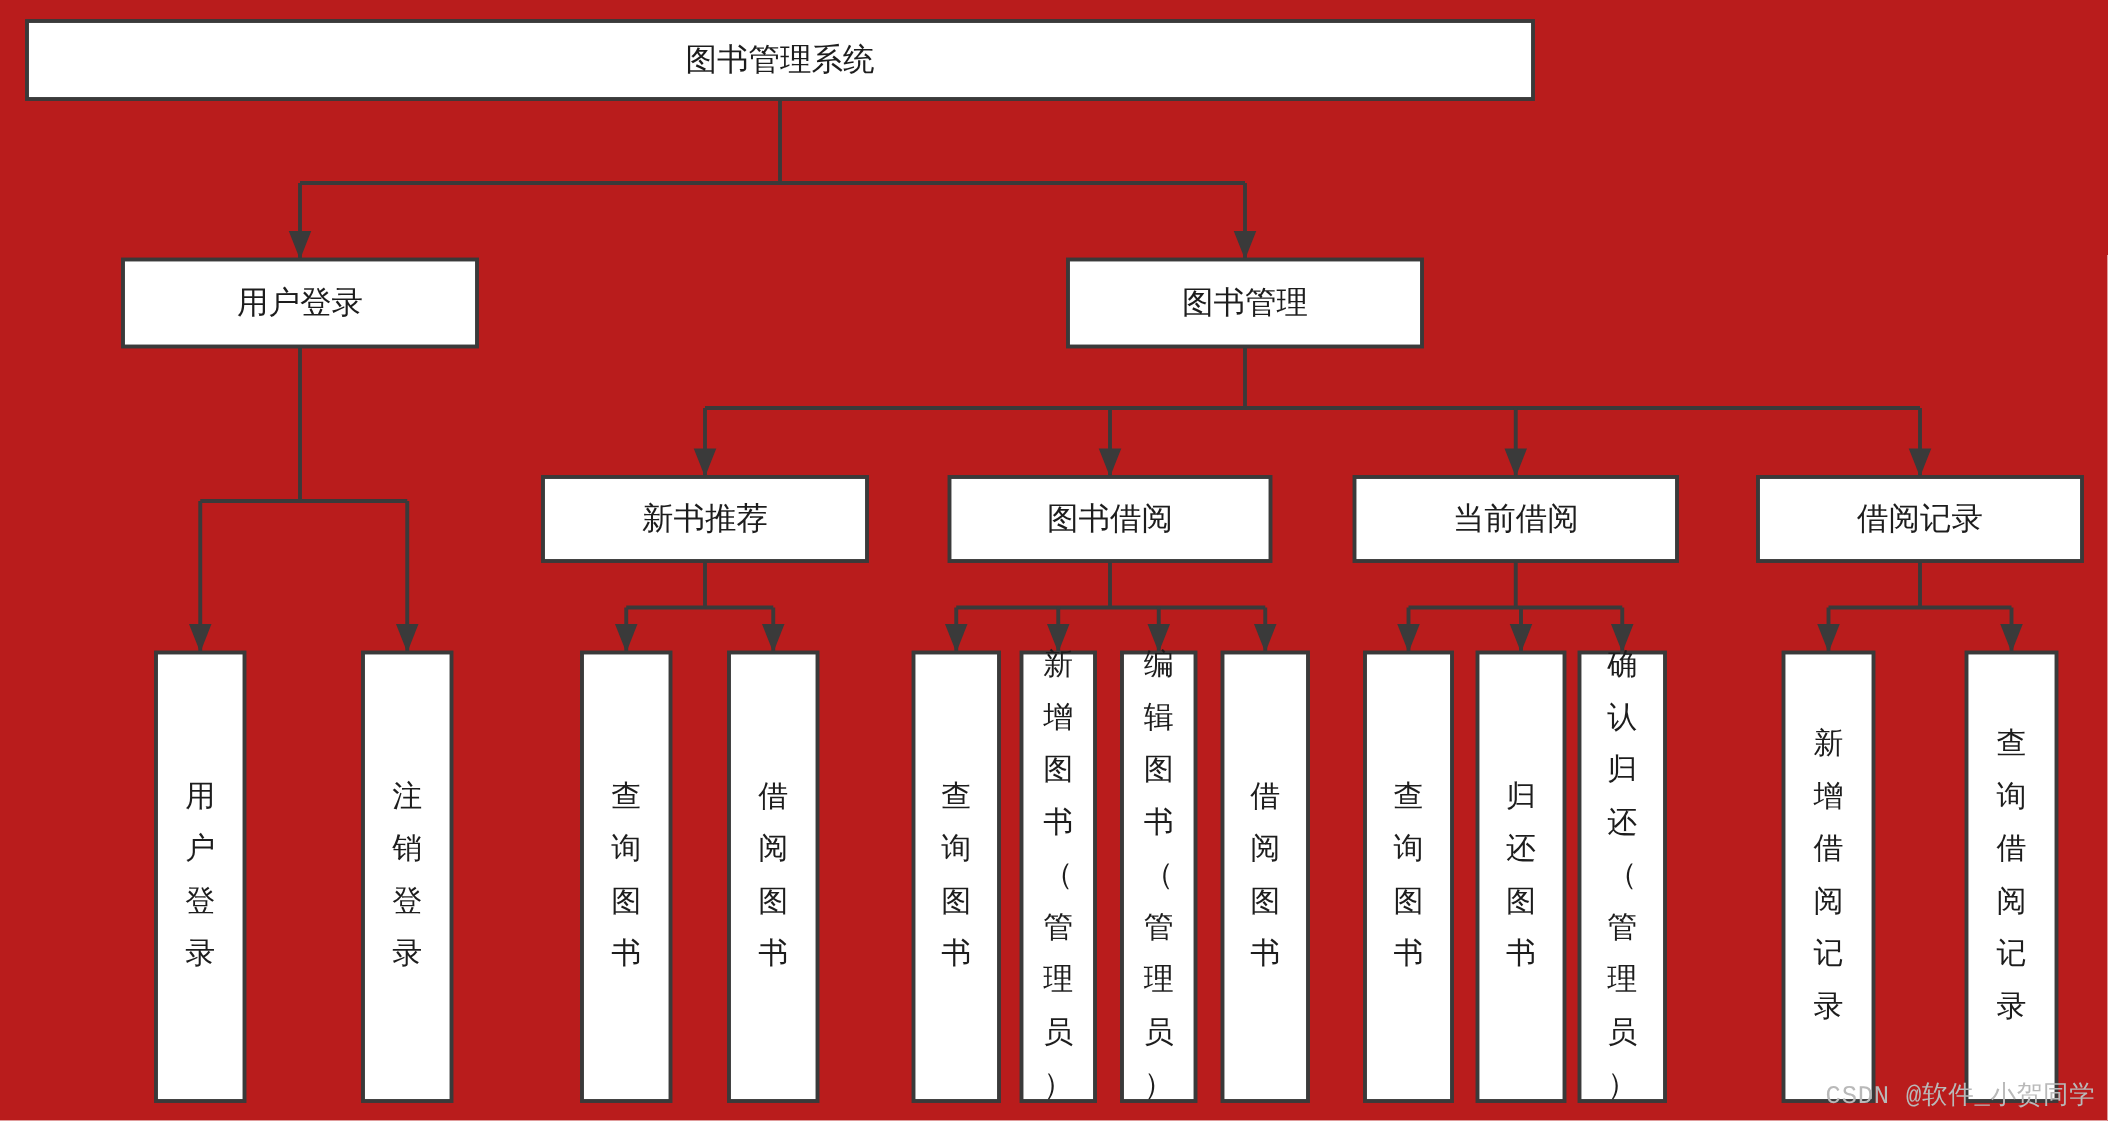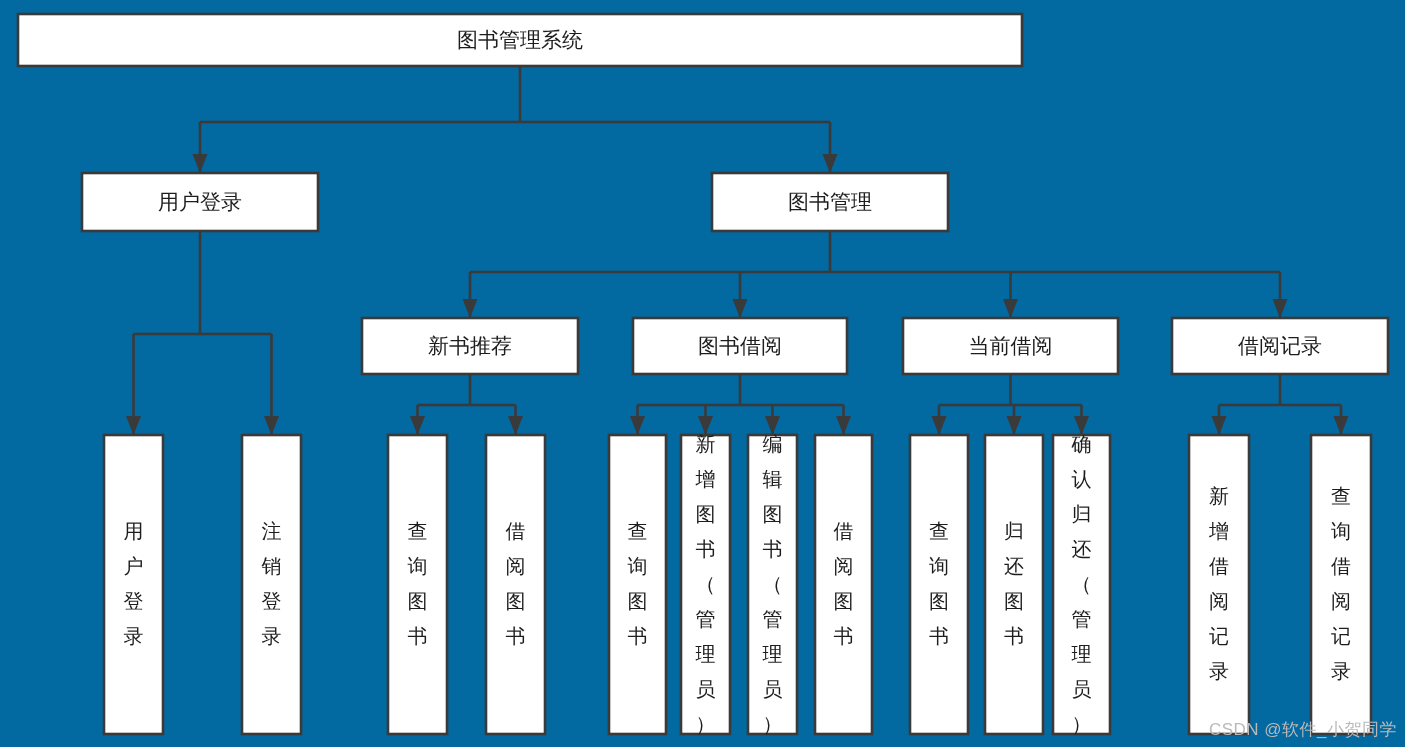--- a/index.html
+++ b/index.html
@@ -8,21 +8,21 @@
     padding: 0;
     background: #ffffff;
   }
   body {
     font-family: "DejaVu Sans", "Liberation Sans", sans-serif;
   }
   #diagram-root {
     position: relative;
     width: 1405px;
     height: 747px;
-    background: #0369a1;
+    background: #b91c1c;
     overflow: hidden;
   }
   svg#tree-svg {
     position: absolute;
     left: 0;
     top: 0;
     width: 1405px;
     height: 747px;
     display: block;
   }
@@ -48,21 +48,21 @@
     text-anchor: middle;
     dominant-baseline: middle;
   }
   .node-label.vertical-label {
     font-size: 20px;
   }
   .watermark-text {
     position: absolute;
     right: 8px;
     bottom: 6px;
-    font-family: Liberation Sans, sans-serif;
+    font-family: Liberation Mono, monospace;
     font-size: 17px;
     color: #b9b9b9;
     white-space: nowrap;
     letter-spacing: 0.5px;
     pointer-events: none;
   }
 </style>
 </head>
 <body>
 

